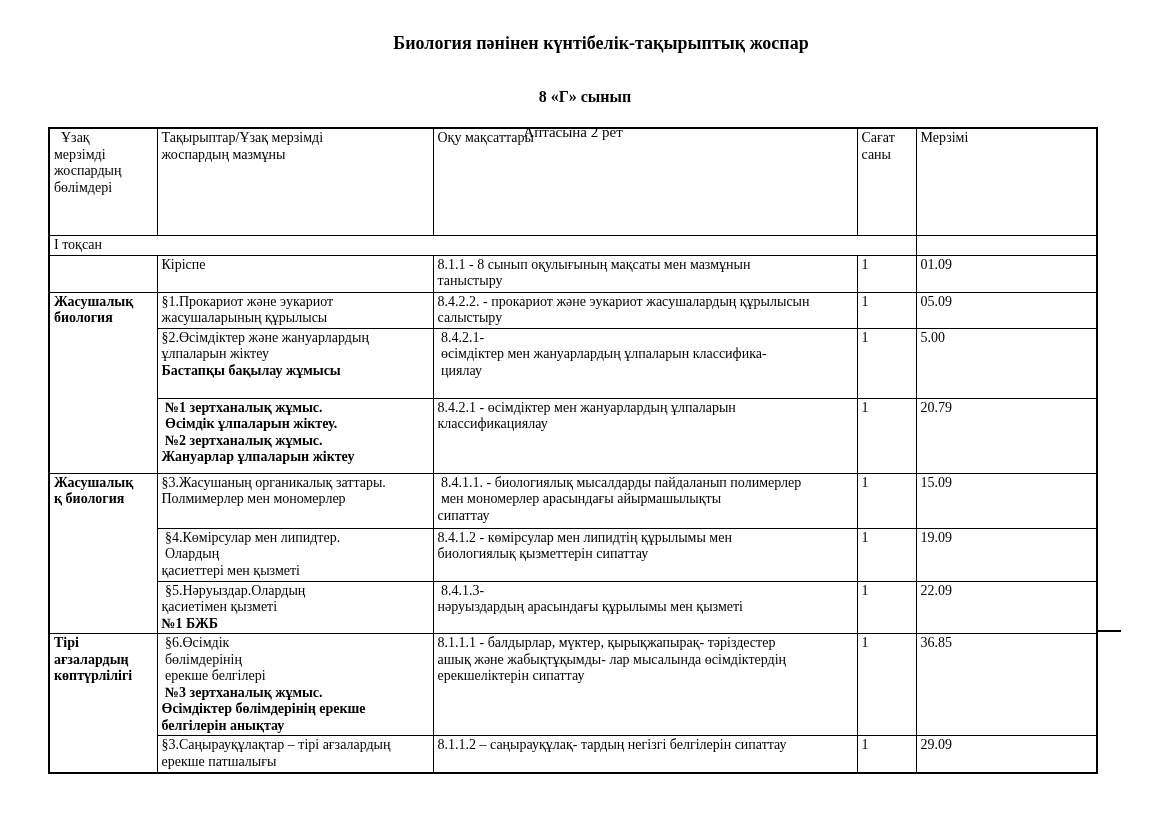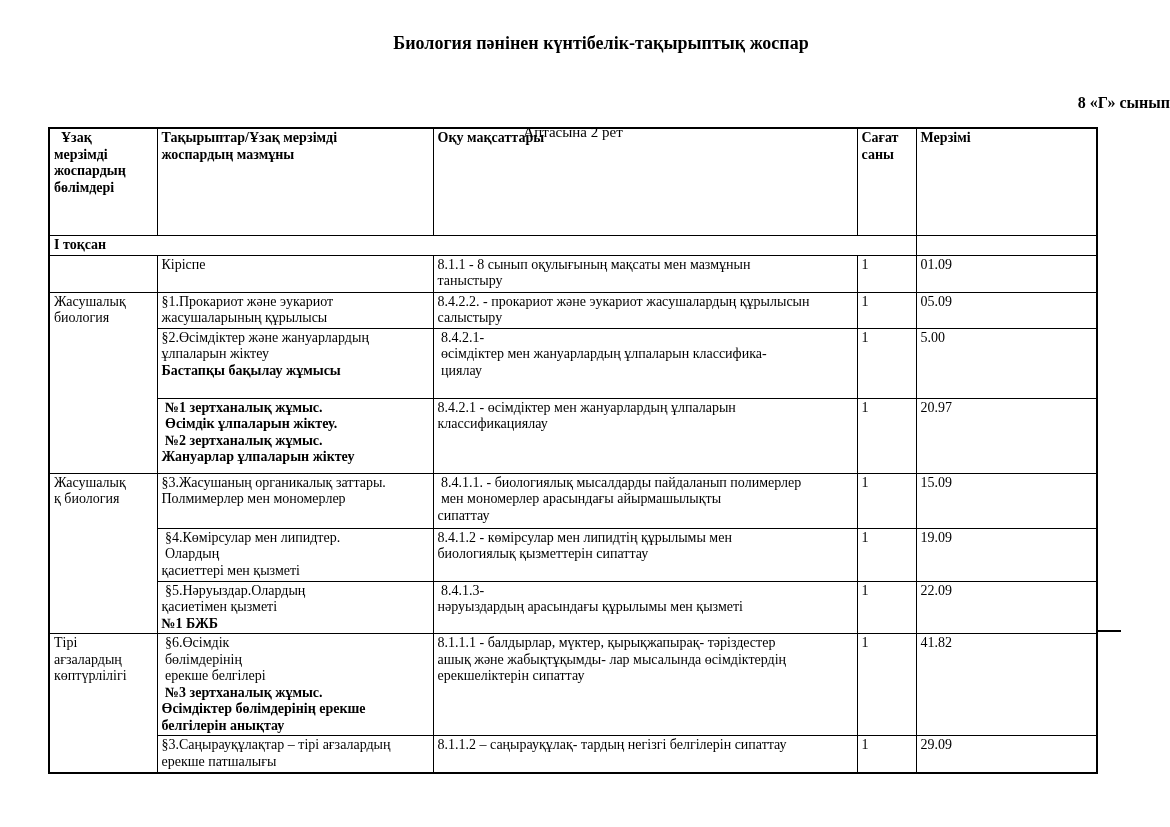--- a/index.html
+++ b/index.html
@@ -1,31 +1,31 @@
 <!DOCTYPE html>
 <html><head>
 <meta charset="utf-8">
 <style>
   html,body{margin:0;padding:0;background:#ffffff;}
   #page{position:relative;width:1170px;height:827px;background:#ffffff;
         font-family:"Liberation Serif","DejaVu Serif",serif;color:#000;}
   .doc-title{position:absolute;top:33px;left:16px;width:1170px;text-align:center;
              font-size:18px;font-weight:bold;}
-  .class-heading{position:absolute;top:94px;left:0;width:1170px;text-align:right;
+  .class-heading{position:absolute;top:88px;left:0;width:1170px;text-align:center;
              font-size:16px;font-weight:bold;}
   .frequency{position:absolute;top:104px;left:0;width:1146px;text-align:center;
              font-size:15px;margin-top:20px;}
   table.plan{position:absolute;top:127px;left:48px;width:1048px;
              border-collapse:collapse;table-layout:fixed;
              border:2px solid #000;}
   table.plan td{border:1px solid #000;vertical-align:top;padding:1px 4px;
              font-size:14px;line-height:16.5px;white-space:pre-wrap;overflow:hidden;}
-  td.hdr{font-weight:bold;}
+  td.hdr{font-weight:normal;}
   td.center{text-align:left;}
-  td.section-cell{font-weight:normal;}
+  td.section-cell{font-weight:bold;}
   .tb{font-weight:bold;display:block;white-space:pre-wrap;}
   td.pad-top{padding-top:23px;}
   .h107{height:107px}.h20{height:20px}.h37{height:37px}.h33{height:33px}
   .h70{height:70px}.h75{height:75px}.h55{height:55px}.h53{height:53px}
   .h52{height:52px}.h101{height:101px}
   .overhang{position:absolute;top:630px;left:1096px;width:25px;height:2px;background:#000;}
 </style>
 </head>
 <body>
 
@@ -93,21 +93,21 @@
     </tr>
 
     <tr class="h75">
       <td><span></span><span class="tb"> №1 зертханалық жұмыс.
  Өсімдік ұлпаларын жіктеу.
  №2 зертханалық жұмыс.
 Жануарлар ұлпаларын жіктеу</span></td>
       <td class="pad-top">8.4.2.1 - өсімдіктер мен жануарлардың ұлпаларын
 классификациялау</td>
       <td>1</td>
-      <td>20.97</td>
+      <td>20.79</td>
     </tr>
 
     <tr class="h55">
       <td rowspan="3" class="section-cell">Жасушалық
 қ биология</td>
       <td><span>§3.Жасушаның органикалық заттары.
 Полмимерлер мен мономерлер</span><span class="tb"></span></td>
       <td> 8.4.1.1. - биологиялық мысалдарды пайдаланып полимерлер
  мен мономерлер арасындағы айырмашылықты
 сипаттау</td>
@@ -140,21 +140,21 @@
 көптүрлілігі</td>
       <td><span> §6.Өсімдік
  бөлімдерінің
  ерекше белгілері</span><span class="tb"> №3 зертханалық жұмыс.
 Өсімдіктер бөлімдерінің ерекше
 белгілерін анықтау</span></td>
       <td>8.1.1.1 - балдырлар, мүктер, қырықжапырақ- тәріздестер
 ашық және жабықтұқымды- лар мысалында өсімдіктердің
 ерекшеліктерін сипаттау</td>
       <td>1</td>
-      <td>41.82</td>
+      <td>36.85</td>
     </tr>
 
     <tr class="h37">
       <td><span>§3.Саңырауқұлақтар – тірі ағзалардың
 ерекше патшалығы</span><span class="tb"></span></td>
       <td>8.1.1.2 – саңырауқұлақ- тардың негізгі белгілерін сипаттау</td>
       <td>1</td>
       <td>29.09</td>
     </tr>
   </tbody>

